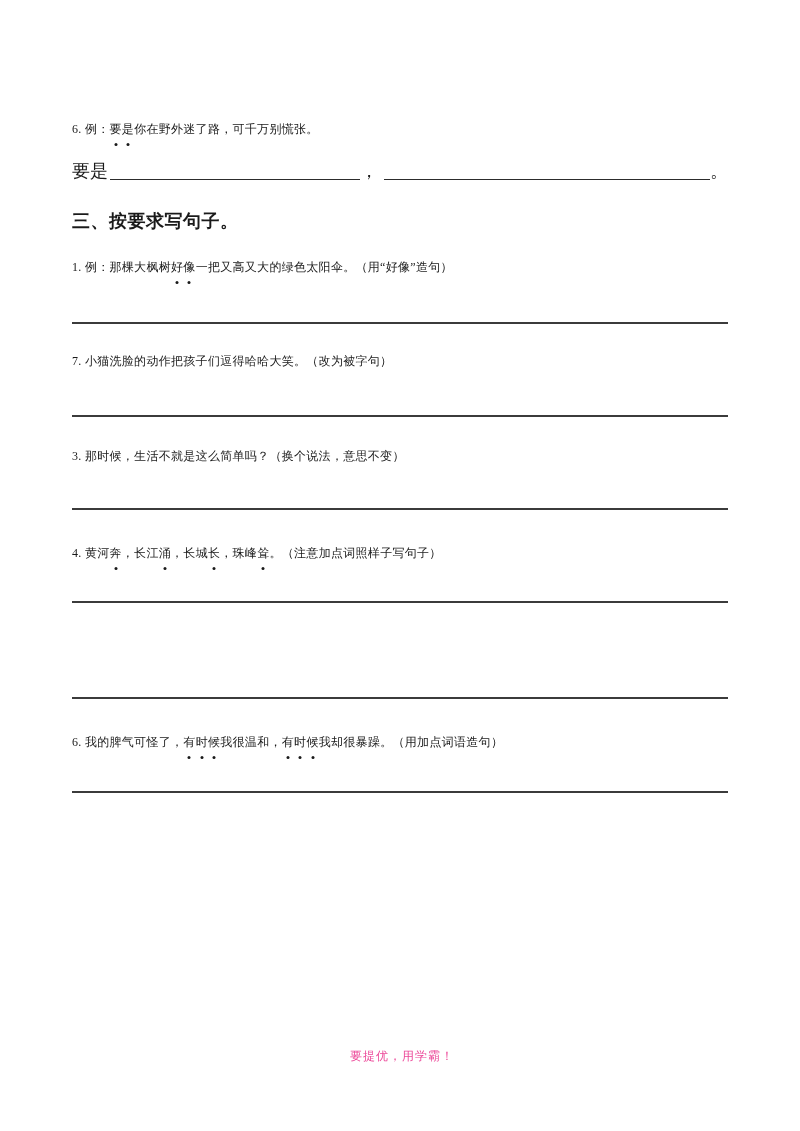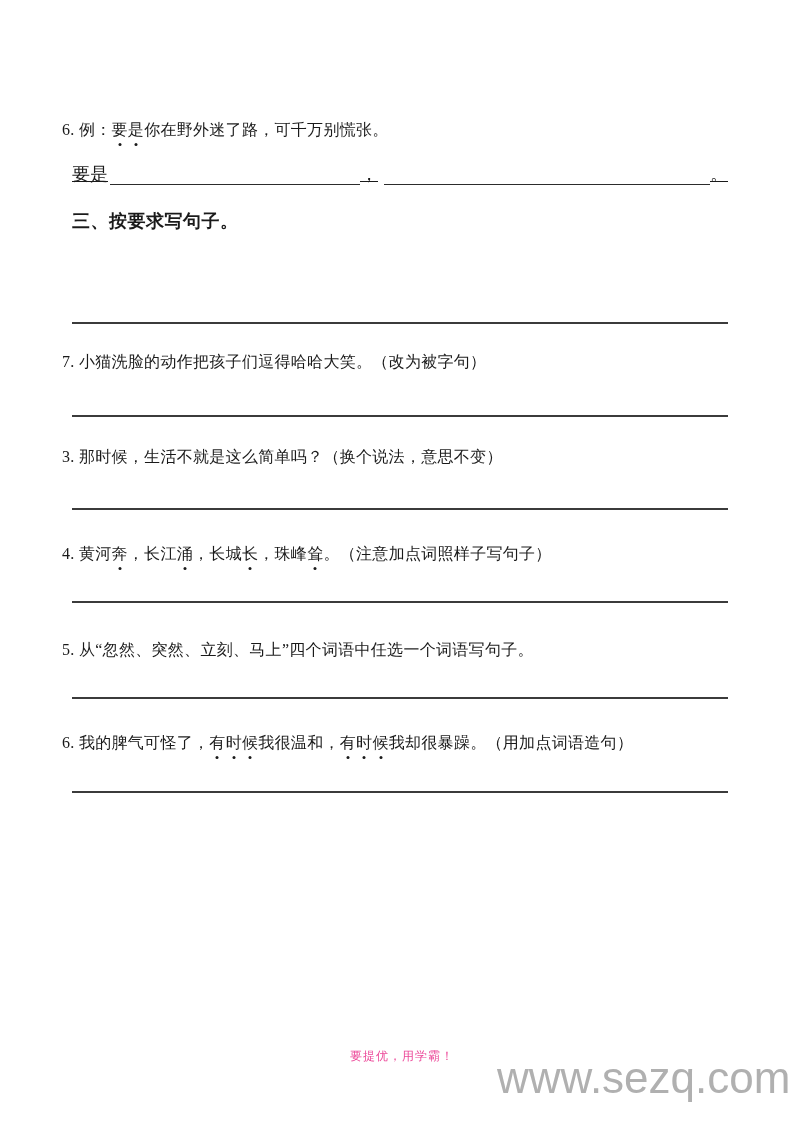--- a/index.html
+++ b/index.html
@@ -8,23 +8,23 @@
     position: relative;
     width: 800px;
     height: 1131px;
     background: #ffffff;
     font-family: "Liberation Serif", serif;
     color: #1a1a1a;
     overflow: hidden;
   }
   .q {
     position: absolute;
-    left: 62px;
+    left: 72px;
     width: 660px;
-    font-size: 16px;
+    font-size: 12px;
     line-height: 27px;
     letter-spacing: 0.3px;
     white-space: nowrap;
   }
   
   .ech { position: relative; display: inline-block; }
   .ech::after {
     content: "";
     position: absolute;
     left: 50%;
@@ -42,24 +42,23 @@
     height: 0;
     border-bottom: 2px solid #3b3b3b;
   }
   .fillrow {
     position: absolute;
     left: 72px;
     top: 160px;
     width: 656px;
     height: 25px;
     display: flex;
-    align-items: flex-end;
+    align-items: flex-start;
     font-size: 18px;
     line-height: 22px;
-    text-decoration: underline;
   }
   .blank {
     display: inline-block;
     height: 20px;
     border-bottom: 1.5px solid #2c2c2c;
   }
   .blank1 { width: 250px; margin-left: 2px; }
   .blank2 { flex: 1; margin-left: 6px; }
   .heading {
     position: absolute;
@@ -101,33 +100,32 @@
   <div class="fillrow">
     <span>要是</span>
     <span class="blank blank1"></span>
     <span>，</span>
     <span class="blank blank2"></span>
     <span>。</span>
   </div>
 
   <div class="heading">三、按要求写句子。</div>
 
+  <div class="q" style="top:254px">1. 例：那棵大枫树<span class="ech">好</span><span class="ech">像</span>一把又高又大的绿色太阳伞。（用“好像”造句）</div>
   <div class="ansline" style="top:322px"></div>
 
   <div class="q" style="top:348px">7. 小猫洗脸的动作把孩子们逗得哈哈大笑。（改为被字句）</div>
   <div class="ansline" style="top:415px"></div>
 
   <div class="q" style="top:443px">3. 那时候，生活不就是这么简单吗？（换个说法，意思不变）</div>
   <div class="ansline" style="top:508px"></div>
 
   <div class="q" style="top:540px">4. 黄河<span class="ech">奔</span>，长江<span class="ech">涌</span>，长城<span class="ech">长</span>，珠峰<span class="ech">耸</span>。（注意加点词照样子写句子）</div>
   <div class="ansline" style="top:601px"></div>
 
-  <div class="q" style="top:636px">5. 从“忽然、突然、立刻、马上”四个词语中任选一个词语写句子。</div>
   <div class="ansline" style="top:697px"></div>
 
   <div class="q" style="top:729px">6. 我的脾气可怪了，<span class="ech">有</span><span class="ech">时</span><span class="ech">候</span>我很温和，<span class="ech">有</span><span class="ech">时</span><span class="ech">候</span>我却很暴躁。（用加点词语造句）</div>
   <div class="ansline" style="top:791px"></div>
 
   <div class="slogan">要提优，用学霸！</div>
-  <div class="watermark">www.sezq.com</div>
 
 </div>
 
 </body></html>

